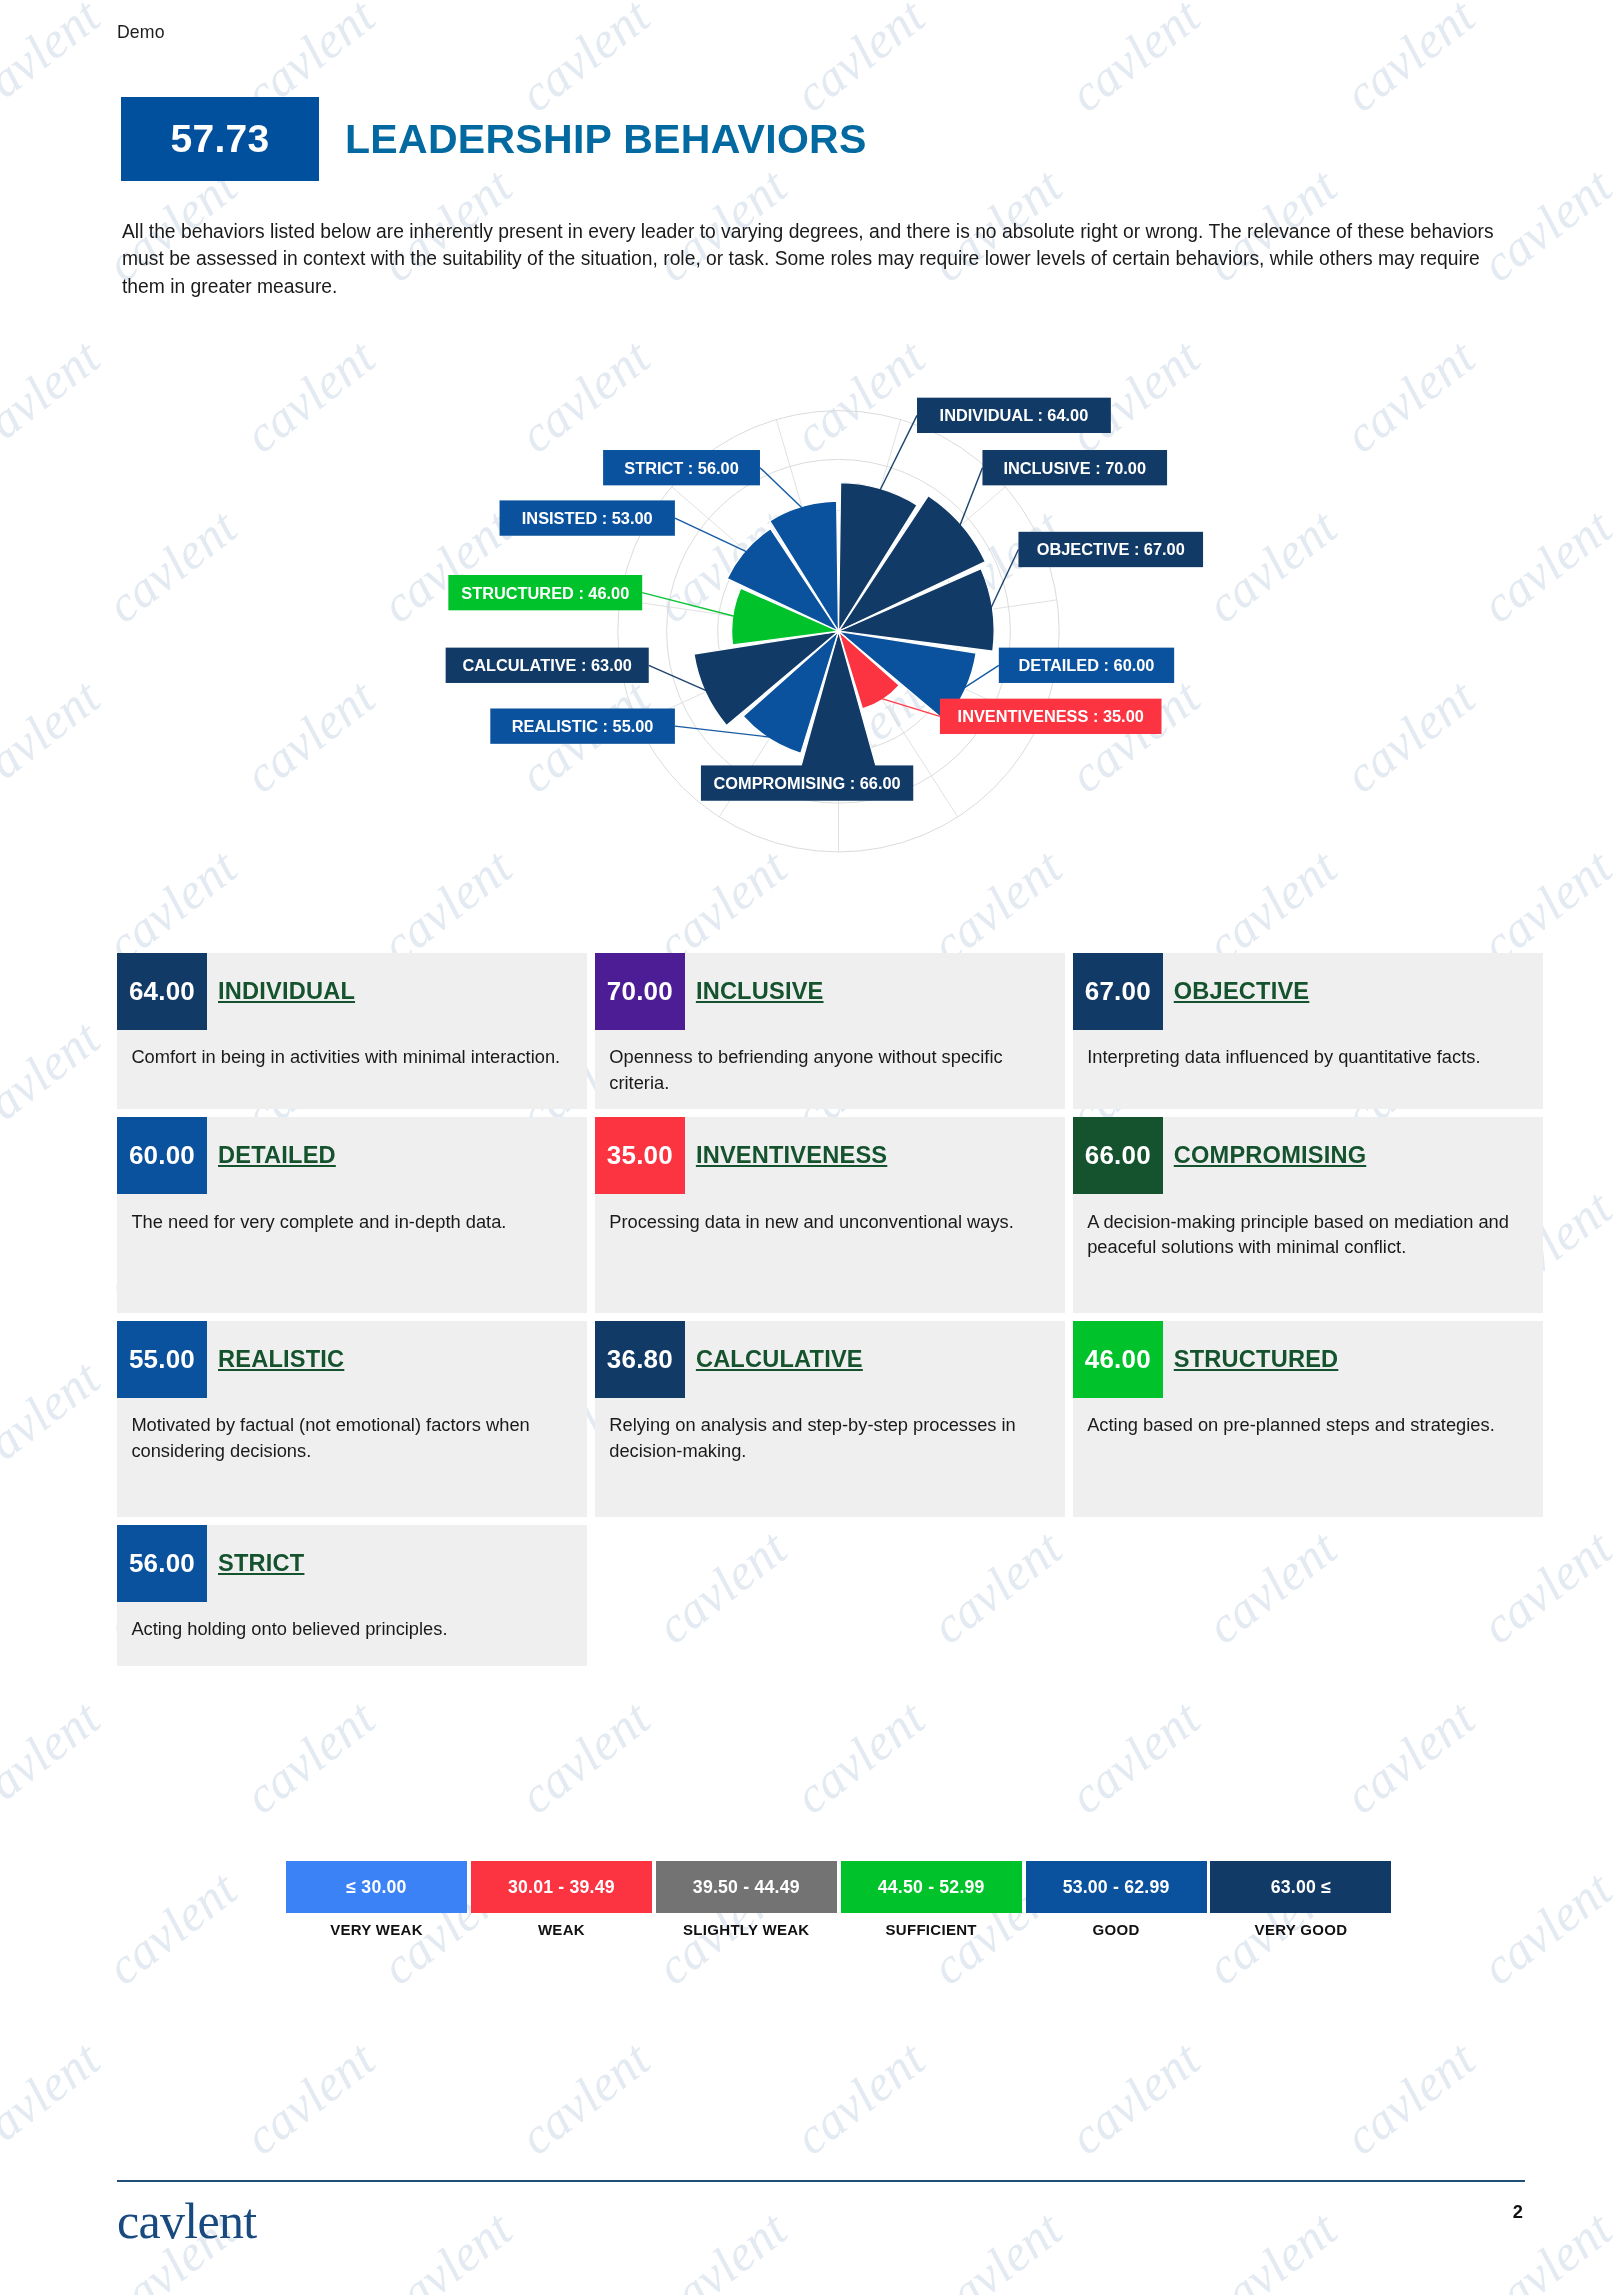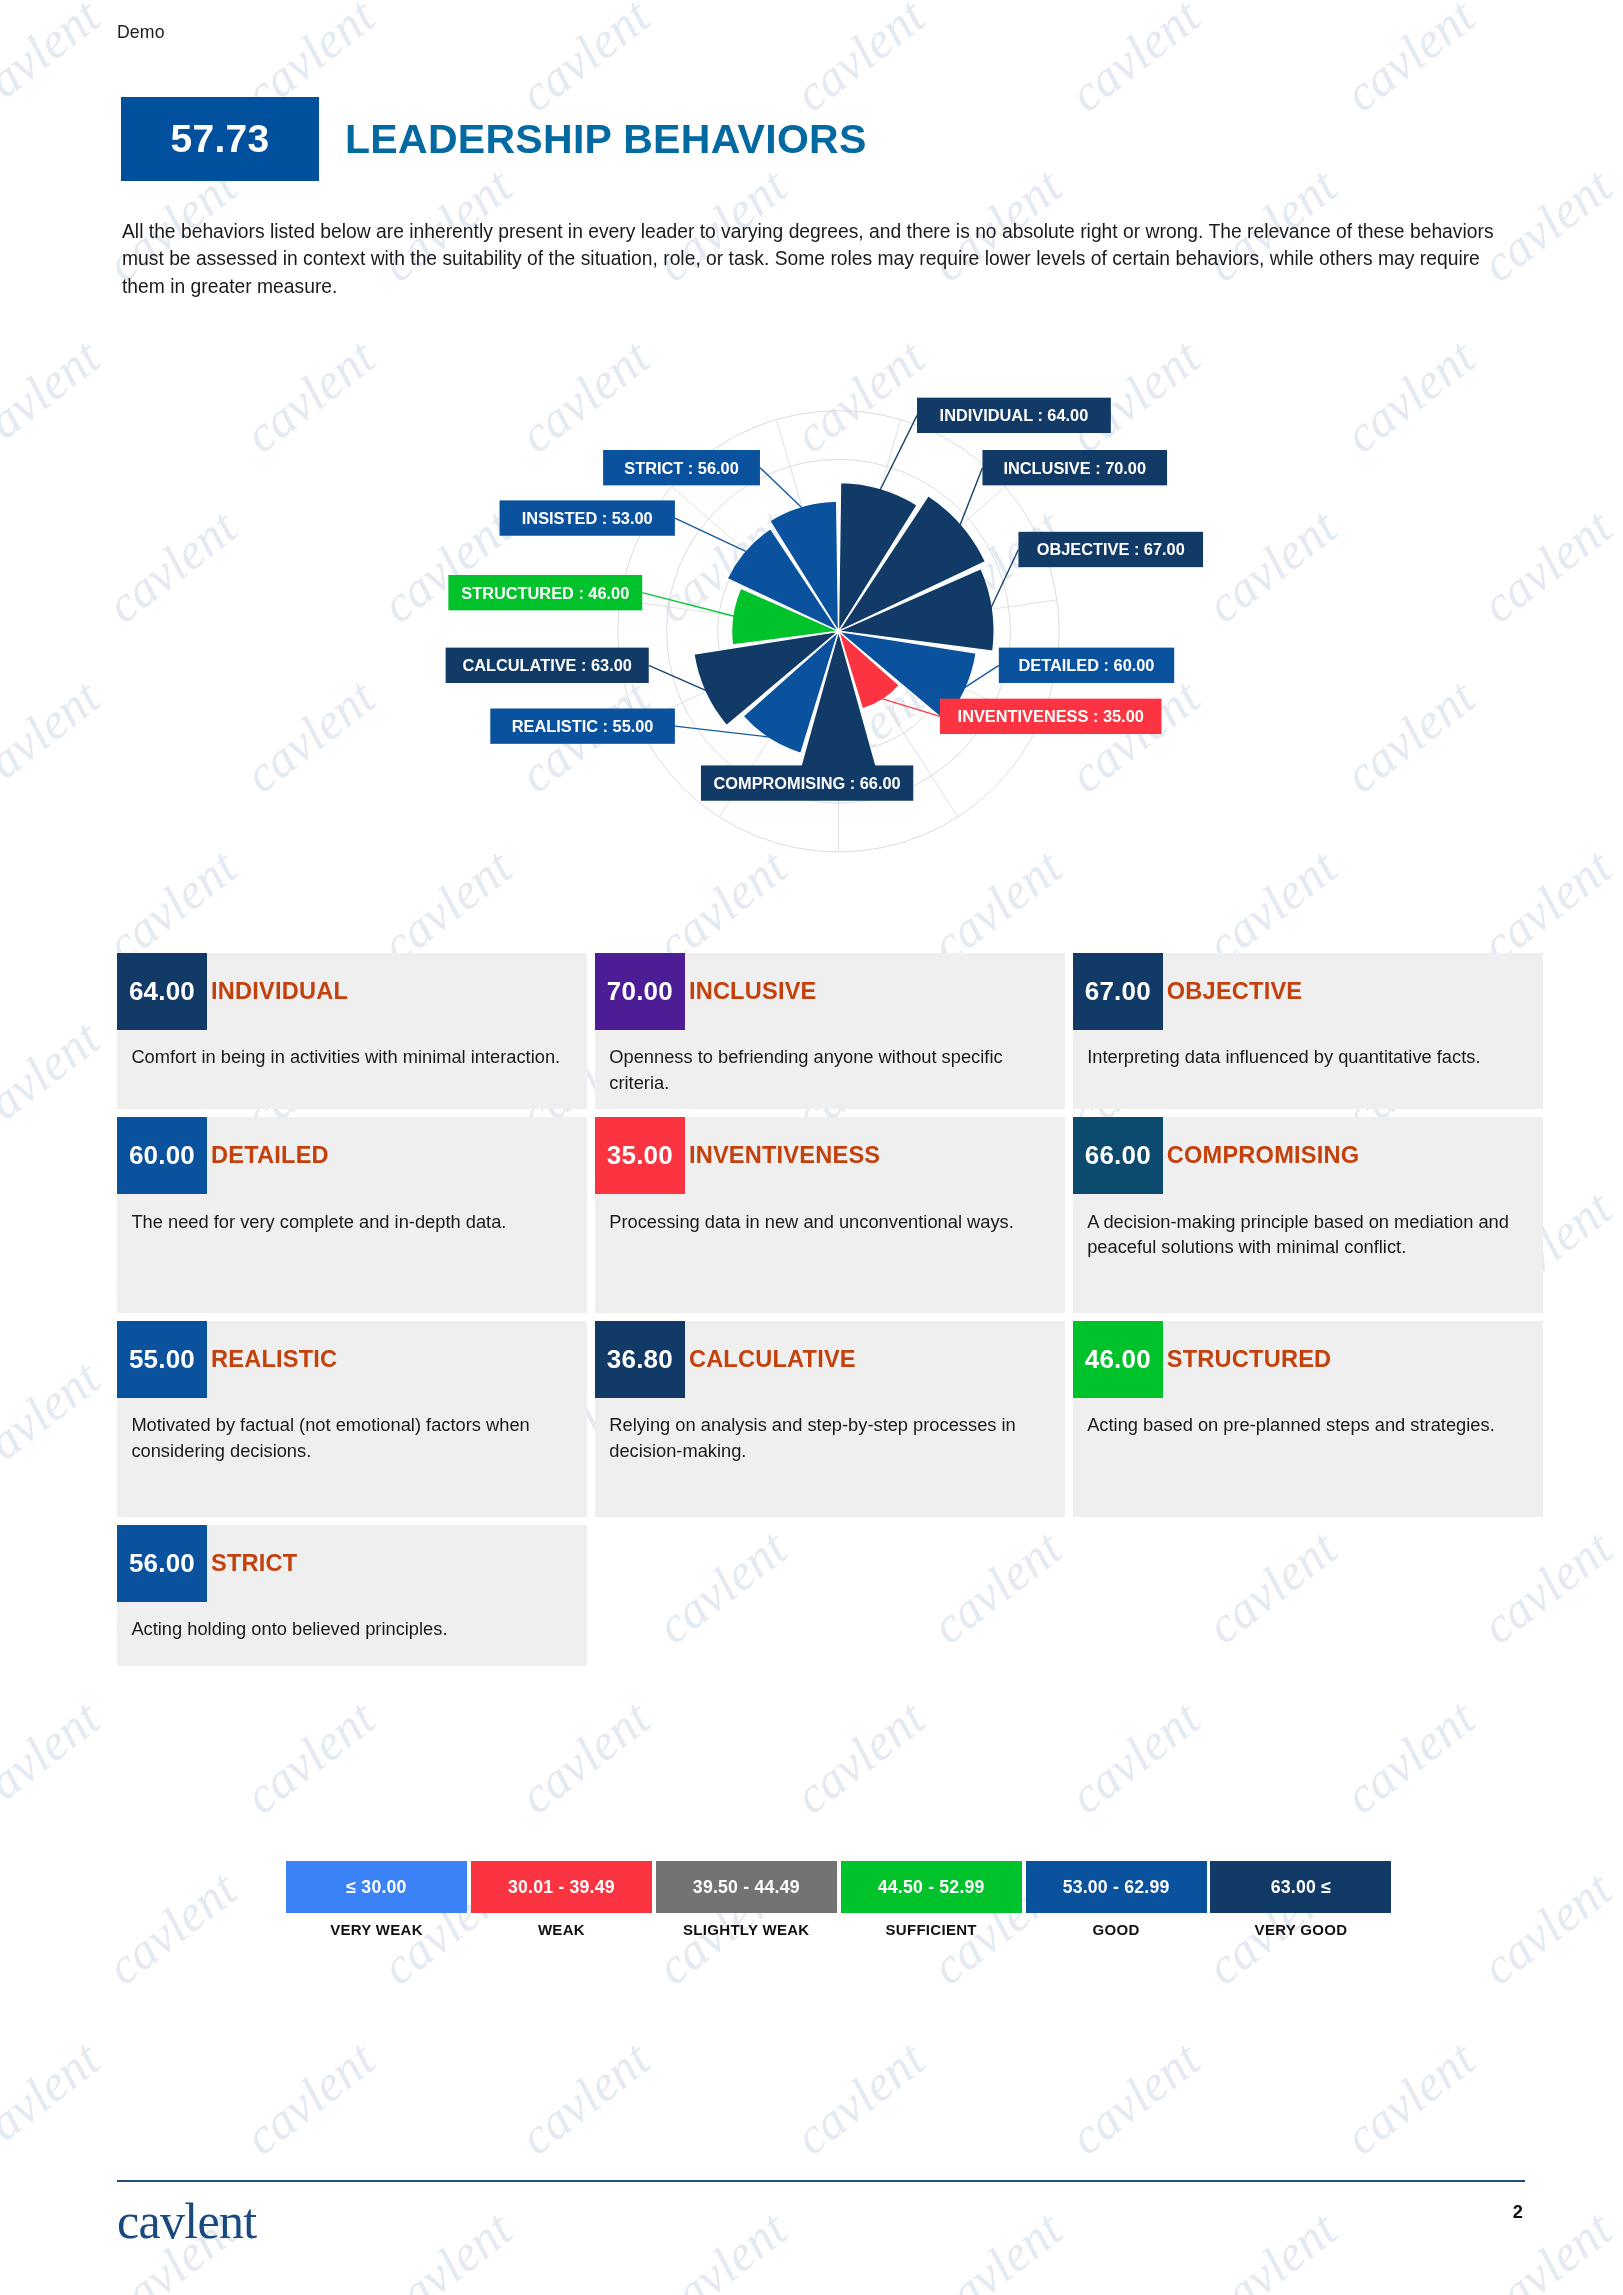--- a/index.html
+++ b/index.html
@@ -116,25 +116,26 @@
     align-items: center;
     justify-content: center;
     color: #ffffff;
     font-size: 26px;
     font-weight: 700;
     letter-spacing: 0.2px;
   }
   .card-name {
     display: flex;
     align-items: center;
-    padding-left: 4px;
+    padding-left: 11px;
     font-size: 23.6px;
     font-weight: 700;
-    color: #c2410c;
+    color: #14532d;
     letter-spacing: 0.2px;
+    text-decoration: underline;
   }
   .card-desc {
     padding: 14.4px 22px 0 14.4px;
     font-size: 18.3px;
     line-height: 1.38;
     color: #1a1a1a;
   }
   .card.tall { min-height: 196px; }
 
   
@@ -422,21 +423,21 @@
         </div>
         <div class="card">
           <div class="card-head">
             <div class="card-score" style="background: rgb(252, 51, 64);">35.00</div>
             <div class="card-name">INVENTIVENESS</div>
           </div>
           <div class="card-desc">Processing data in new and unconventional ways.</div>
         </div>
         <div class="card tall">
           <div class="card-head">
-            <div class="card-score" style="background: #0c4a6e;">66.00</div>
+            <div class="card-score" style="background: #14532d;">66.00</div>
             <div class="card-name">COMPROMISING</div>
           </div>
           <div class="card-desc">A decision-making principle based on mediation and peaceful solutions with minimal conflict.</div>
         </div>
         <div class="card tall">
           <div class="card-head">
             <div class="card-score" style="background: rgb(11, 82, 158);">55.00</div>
             <div class="card-name">REALISTIC</div>
           </div>
           <div class="card-desc">Motivated by factual (not emotional) factors when considering decisions.</div>

